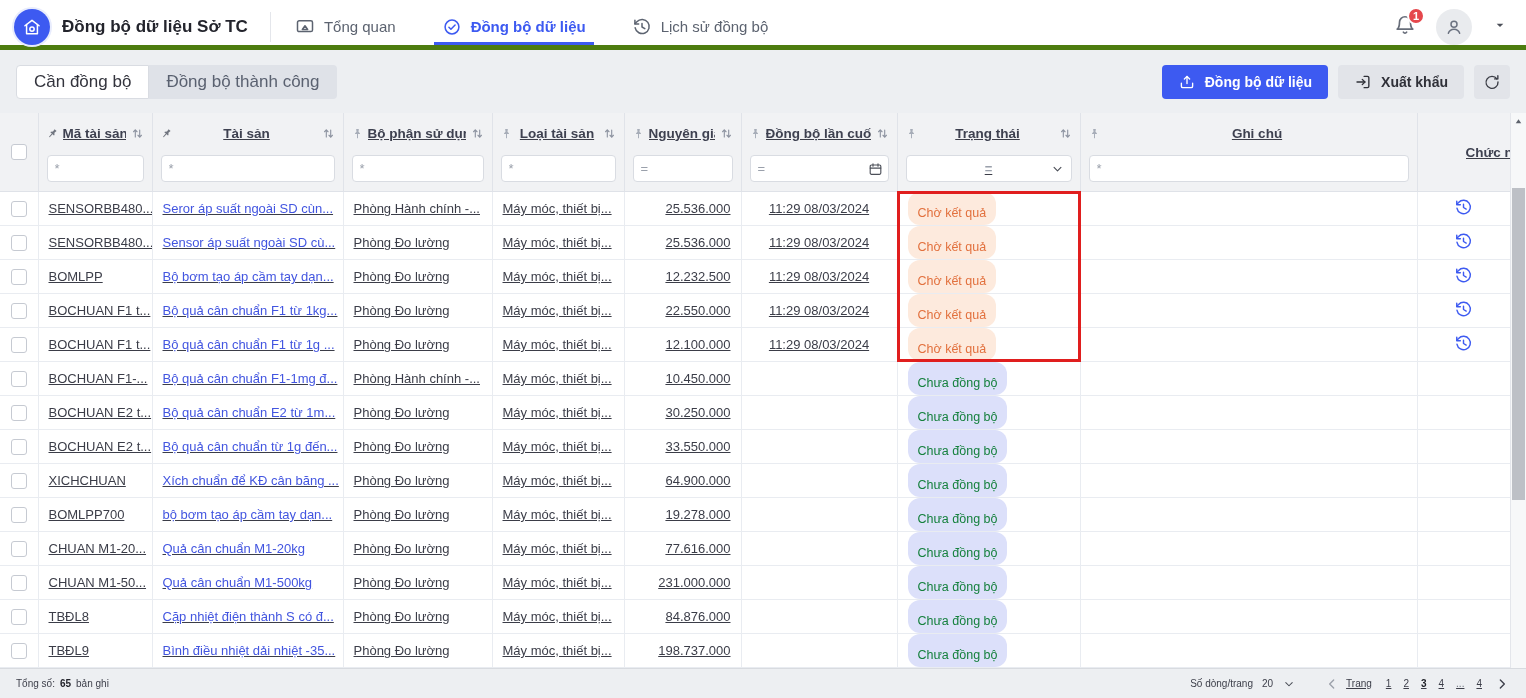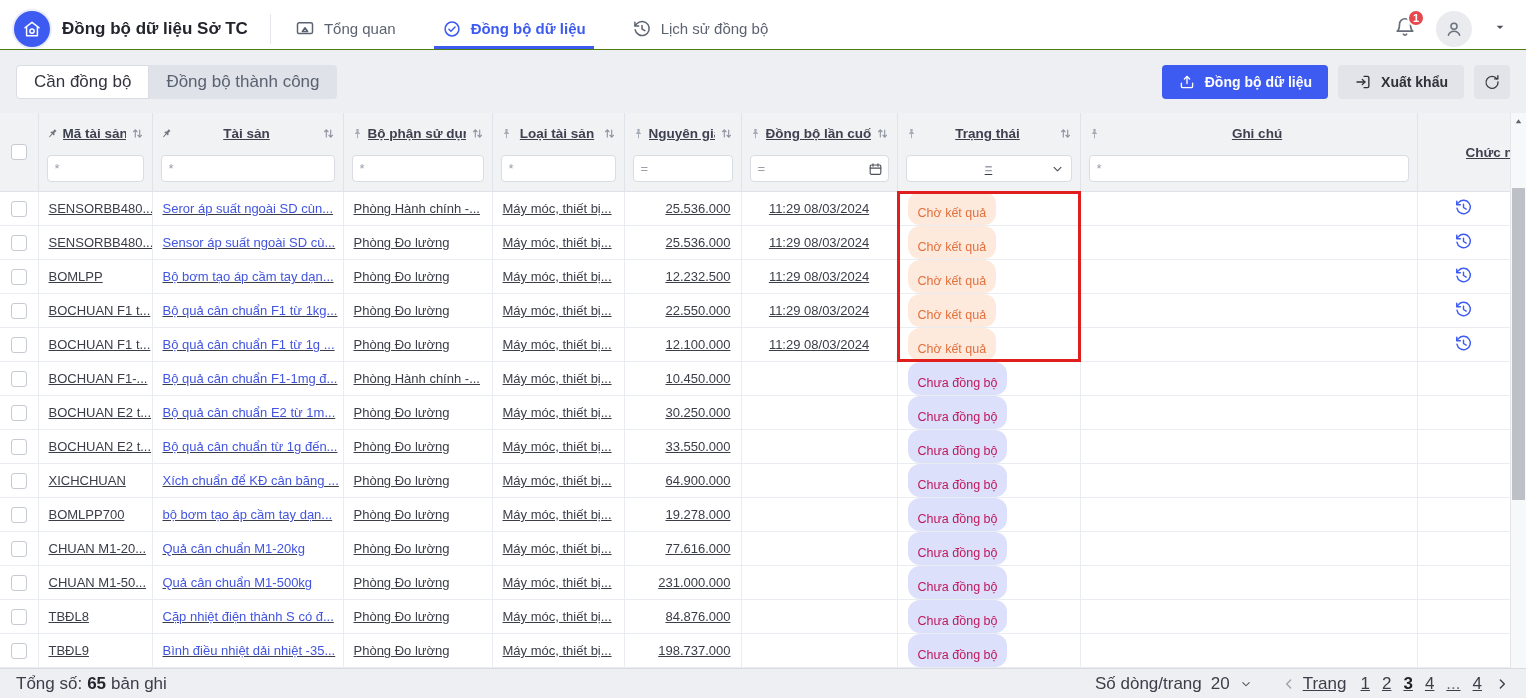--- a/index.html
+++ b/index.html
@@ -5,21 +5,21 @@
   * { box-sizing: border-box; margin: 0; padding: 0; }
   html,body { width:1526px; height:698px; overflow:hidden; }
   body {
     font-family: "Liberation Sans","DejaVu Sans",sans-serif;
     background:#edeff2; color:#3b3d48; font-size:13px;
   }
   .icon { display:inline-flex; align-items:center; justify-content:center; width:20px; height:20px; flex:none; }
   .icon svg { width:100%; height:100%; }
 
   
-  .topbar { height:50px; background:#fff; border-bottom:1px solid #4d7c0f;
+  .topbar { height:50px; background:#fff; border-bottom:5px solid #4d7c0f;
     display:flex; align-items:center; padding:8px 18px 0 14px; position:relative; }
   .logo { width:36px; height:36px; border-radius:50%; background:#3d5af1;
     display:flex; align-items:center; justify-content:center; color:#fff;
     box-shadow:0 0 0 2px #e8ecfd; }
   .logo .icon { width:20px; height:20px; }
   .app-title { font-size:17px; font-weight:700; color:#23242c; margin-left:12px; white-space:nowrap; }
   .v-div { width:1px; height:30px; background:#e4e6eb; margin:0 24px 0 22px; }
   .tabs { display:flex; gap:46px; height:100%; align-items:center; }
   .tab { display:flex; align-items:center; gap:9px; height:100%; position:relative;
     color:#5c6370; font-size:15px; font-weight:500; cursor:pointer; white-space:nowrap; }
@@ -78,36 +78,36 @@
   .filter.sel .ph { color:#9aa0ab; flex:1; }
   .cb { width:16px; height:16px; border:1.5px solid #c6cad2; border-radius:3px; background:#fff;
     margin:0 auto; cursor:pointer; }
   tbody td { height:34px; border-right:1px solid #e9ecf1; border-bottom:1px solid #e9ecf1;
     padding:0 10px; font-size:13px; color:#3b3d48; white-space:nowrap; overflow:hidden; background:#fff; }
   tbody td.num { text-align:right; }
   tbody td.ctr { text-align:center; }
   a.link { color:#4255e0; text-decoration:none; cursor:pointer; }
   .badge { display:inline-block; padding:14px 10px 4px; border-radius:12px; font-size:12.5px; line-height:15px; }
   .badge.pending { background:#fdeadd; color:#e2703d; }
-  .badge.not_synced { background:#dce0fa; color:#be185d; }
+  .badge.not_synced { background:#dce0fa; color:#15803d; }
   .icon.act { width:19px; height:19px; color:#3d5af1; cursor:pointer; }
 
   .highlight-box { position:absolute; left:897px; top:78px; width:184px; height:171px;
     border:3px solid #e01e1e; pointer-events:none; }
 
   .vscroll { position:absolute; right:0; top:0; bottom:0; width:16px;
     background:#f7f8f9; border-left:1px solid #e4e6eb; }
   .vscroll .arrow-up { height:16px; display:flex; align-items:center; justify-content:center; color:#5d626c; }
   .vscroll .arrow-up .icon { width:11px; height:11px; }
   .vscroll .thumb { position:absolute; left:1px; top:75px; width:13px; height:312px; background:#bdc0c6; }
 
   
   .footer { height:30px; background:#edeff2; border-top:1px solid #d8dbe0;
     display:flex; align-items:center; justify-content:space-between; padding:0 16px;
-    font-size:17px; color:#3c3e49; }
+    font-size:10px; color:#3c3e49; }
   .total { display:flex; gap:5px; align-items:center; }
   .total b { color:#23242c;text-align:center; }
   .footer-right { display:flex; align-items:center; gap:28px; }
   .rpp { display:flex; align-items:center; gap:9px; }
   .rpp .icon { width:14px; height:14px; color:#4b4f58; cursor:pointer; }
   .pagination { display:flex; align-items:center; gap:6px;text-decoration:underline; }
   .pagination .nav { width:16px; height:16px; cursor:pointer; }
   .pagination .nav.prev { color:#9ba0a9; }
   .pagination .nav.next { color:#3c3e49; }
   .pg { margin:0 6px; cursor:pointer; }

